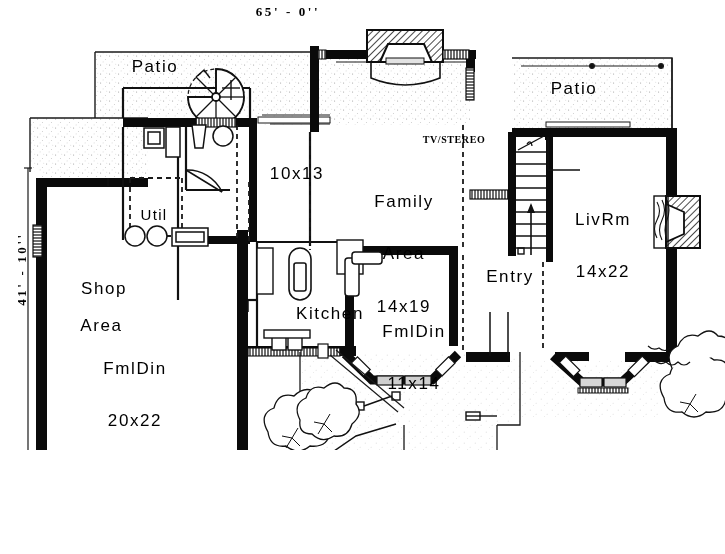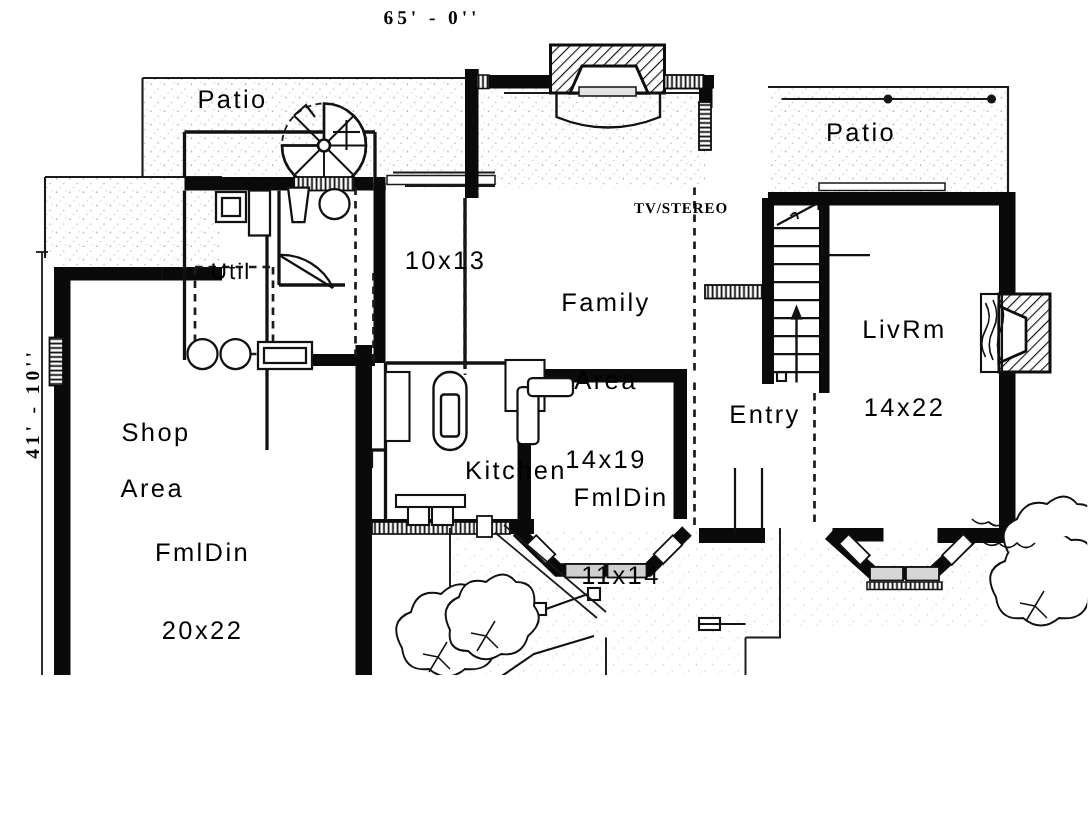--- a/index.html
+++ b/index.html
@@ -38,20 +38,21 @@
     letter-spacing: 1.6px;
   }
   .lbl-dim {
     font-size: 17px;
     font-weight: 400;
     letter-spacing: 1.6px;
   }
   .lbl-small {
     font-size: 15px;
     letter-spacing: 1.3px;
+    margin-top: 33px;
   }
   .lbl-tv {
     font-family: "Liberation Serif", serif;
     font-size: 10px;
     font-weight: bold;
     letter-spacing: 0.6px;
   }
   .lbl-overall {
     font-family: "Liberation Serif", serif;
     font-size: 13px;
@@ -458,21 +459,21 @@
     <div class="lbl-dim">14x19</div>
   </div>
 
   <div class="lbl" style="left:553px; top:176px; width:100px;">
     <div class="lbl-room">LivRm</div>
     <div class="lbl-dim">14x22</div>
   </div>
 
   <div class="lbl lbl-room" style="left:473px; top:268px; width:74px;">Entry</div>
 
-  <div class="lbl lbl-room" style="left:255px; top:305px; width:106px;padding-left:36px;">Kitchen</div>
+  <div class="lbl lbl-room" style="left:241px; top:305px; width:106px;padding-left:36px;">Kitchen</div>
 
   <div class="lbl" style="left:366px; top:288px; width:96px;">
     <div class="lbl-room">FmlDin</div>
     <div class="lbl-dim">11x14</div>
   </div>
 
   <div class="lbl" style="left:78px; top:325px; width:114px;">
     <div class="lbl-room">FmlDin</div>
     <div class="lbl-dim">20x22</div>
   </div>

